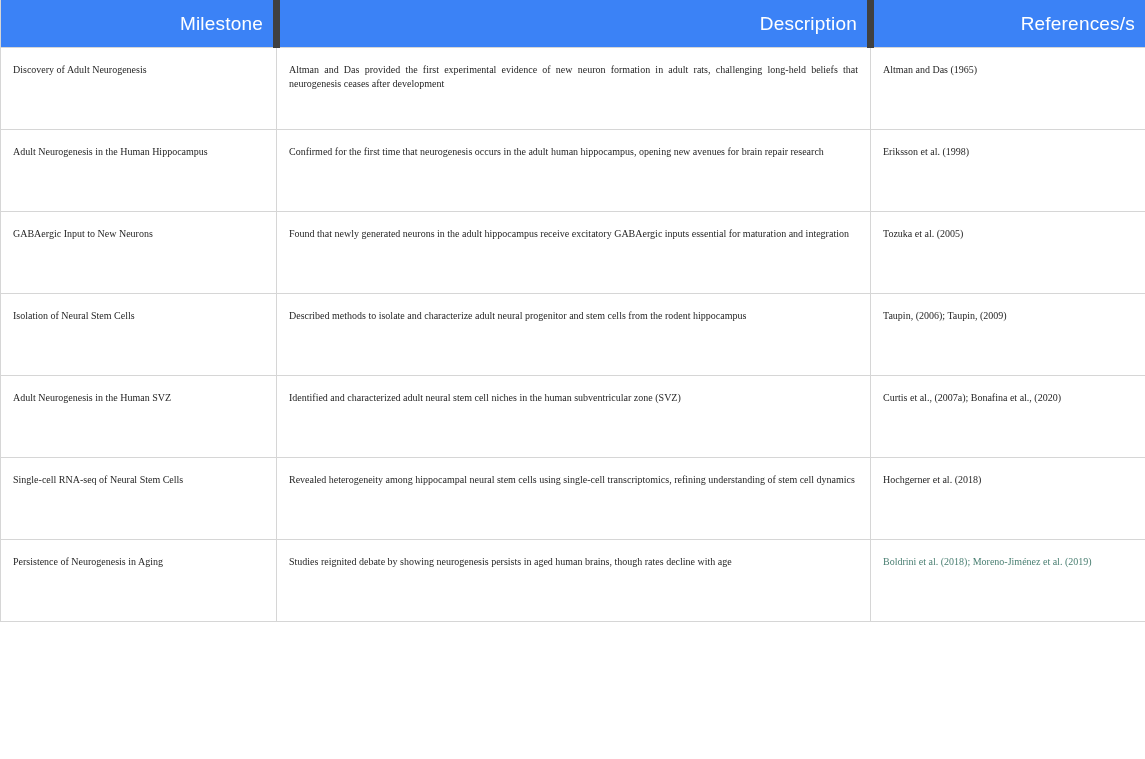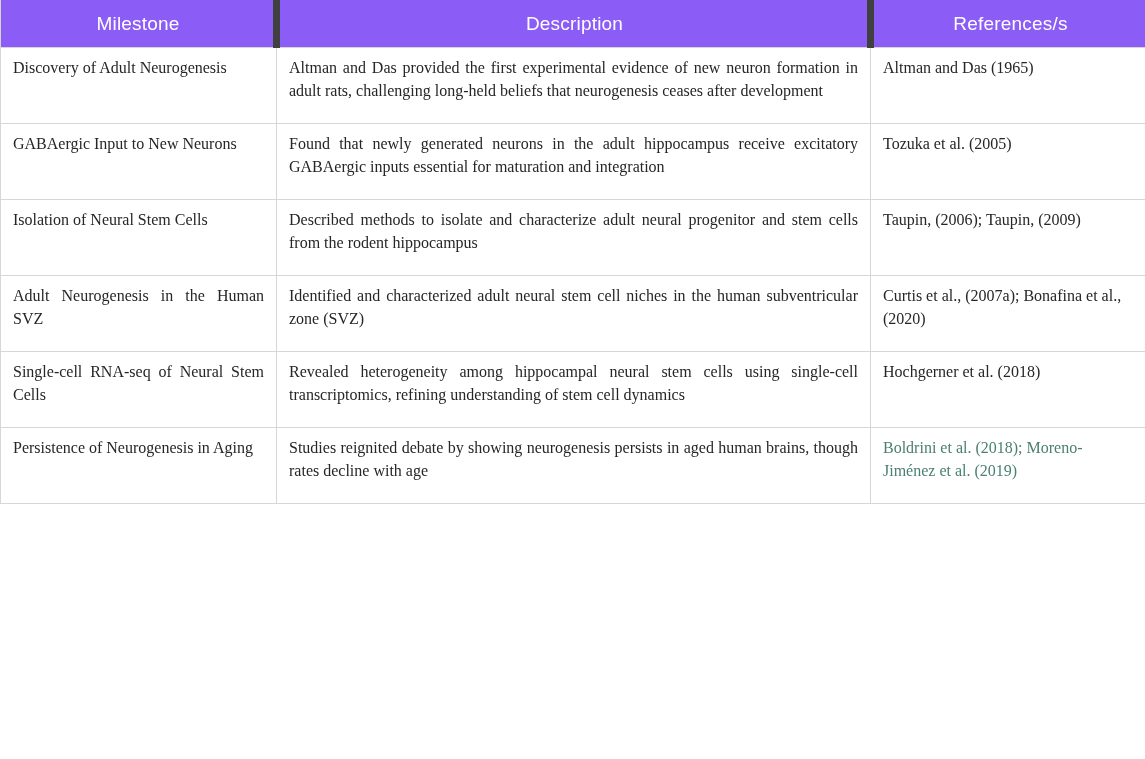--- a/index.html
+++ b/index.html
@@ -14,41 +14,41 @@
   table.milestones {
     width: 1145px;
     border-collapse: collapse;
     table-layout: fixed;
   }
   col.c-milestone   { width: 276px; }
   col.c-description { width: 594px; }
   col.c-references  { width: 275px; }
 
   thead th {
-    background: #8b5cf6;
+    background: #3b82f6;
     color: #ffffff;
     font-family: "Liberation Sans", sans-serif;
     font-size: 19px;
     font-weight: 400;
-    text-align: center;
+    text-align: right;
     vertical-align: middle;
     height: 47px;
     padding: 0 10px 0 12px;
     letter-spacing: 0.2px;
   }
   thead th + th {
     border-left: 7px solid #404040;
   }
 
   tbody td {
     border: 1px solid #d6d6d6;
     vertical-align: top;
-    padding: 9px 12px 8px 12px;
+    padding: 15px 12px 8px 12px;
     height: 58px;
-    font-size: 16px;
+    font-size: 10px;
     line-height: 1.42;
     color: #262626;
     background: #ffffff;
     overflow: hidden;
   }
   td.milestone-cell,
   td.description-cell {
     text-align: justify;
   }
   td.references-cell {
@@ -74,20 +74,25 @@
       <th>References/s</th>
     </tr>
   </thead>
   <tbody id="table-body">
       <tr>
     <td class="milestone-cell">Discovery of Adult Neurogenesis</td>
     <td class="description-cell">Altman and Das provided the first experimental evidence of new neuron formation in adult rats, challenging long-held beliefs that neurogenesis ceases after development</td>
     <td class="references-cell">Altman and Das (1965)</td>
   </tr>
       <tr>
+    <td class="milestone-cell">Adult Neurogenesis in the Human Hippocampus</td>
+    <td class="description-cell">Confirmed for the first time that neurogenesis occurs in the adult human hippocampus, opening new avenues for brain repair research</td>
+    <td class="references-cell">Eriksson et al. (1998)</td>
+  </tr>
+      <tr>
     <td class="milestone-cell">GABAergic Input to New Neurons</td>
     <td class="description-cell">Found that newly generated neurons in the adult hippocampus receive excitatory GABAergic inputs essential for maturation and integration</td>
     <td class="references-cell">Tozuka et al. (2005)</td>
   </tr>
       <tr>
     <td class="milestone-cell">Isolation of Neural Stem Cells</td>
     <td class="description-cell">Described methods to isolate and characterize adult neural progenitor and stem cells from the rodent hippocampus</td>
     <td class="references-cell">Taupin, (2006); Taupin, (2009)</td>
   </tr>
       <tr>

